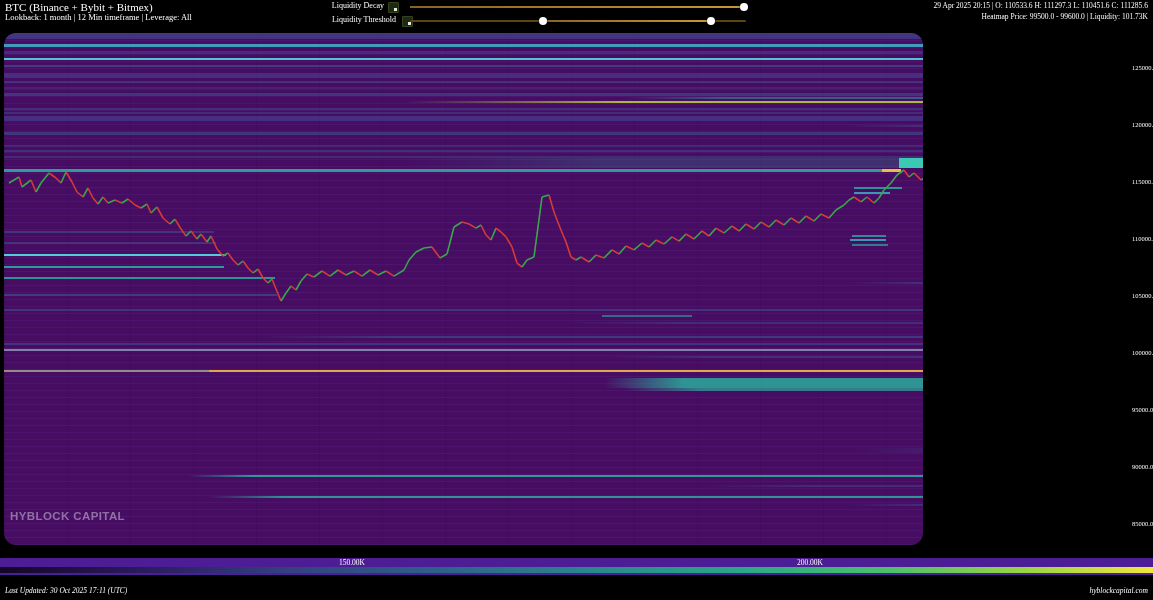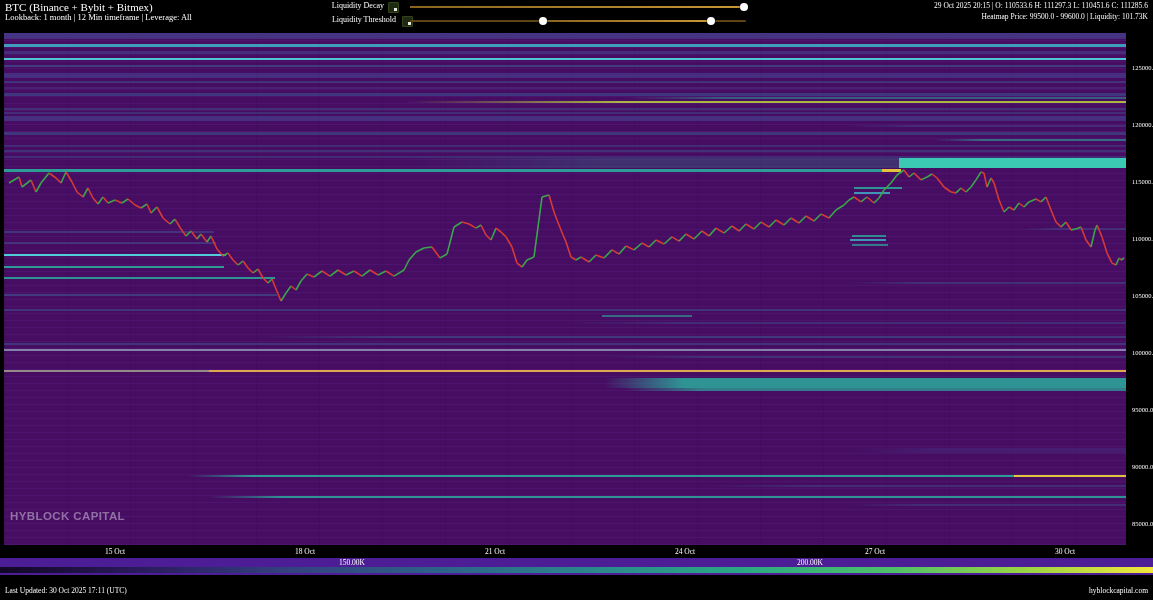--- a/index.html
+++ b/index.html
@@ -20,38 +20,38 @@
   .srow2 .slabel{left:280px;width:116px;}
   .sicon{position:absolute;top:1px;width:9px;height:9px;background:#1d2912;border:1px solid #35441d;border-radius:1px;}
   .srow1 .sicon{left:388px;} .srow2 .sicon{left:402px;}
   .sicon::after{content:"";position:absolute;right:1px;bottom:1px;width:3px;height:3px;background:#e8e8e8;}
   .track{position:absolute;left:410px;top:5px;width:336px;height:2px;background:#5d4415;border-radius:1px;}
   .track .fill{position:absolute;top:0;height:2px;background:linear-gradient(to right,#8a6420,#c79736);}
   .thumb{position:absolute;top:-3px;width:8px;height:8px;border-radius:50%;background:#fff;box-shadow:0 0 2px #000;}
 
   
   .chart-wrap{position:absolute;top:33px;left:0;width:1153px;height:512px;background:#000;}
-  .plot{position:absolute;left:4px;top:0;width:1122px;height:512px;overflow:hidden;cursor:crosshair;
+  .plot{position:absolute;left:4px;top:0;width:919px;height:512px;overflow:hidden;cursor:crosshair;
     background:
       repeating-linear-gradient(to bottom, rgba(110,60,165,.16) 0 1px, rgba(0,0,0,0) 1px 7px),
       repeating-linear-gradient(to right, rgba(0,0,0,.07) 0 1px, rgba(0,0,0,0) 1px 63px),
-      #460d63;}
+      #460d63; border-radius: 12px;}
   .liq{position:absolute;pointer-events:none;}
   #priceSvg{position:absolute;left:0;top:0;}
   .watermark{position:absolute;left:6px;top:477px;font-family:"Liberation Sans",sans-serif;
     font-weight:bold;font-size:11.5px;letter-spacing:.4px;color:rgba(205,195,215,.55);}
   .ylab{position:absolute;left:1132px;font-size:6.5px;color:#fff;white-space:nowrap;}
 
   
   .xaxis{position:absolute;top:545px;left:0;width:1153px;height:13px;background:#000;}
   .xlab{position:absolute;top:2px;font-size:7.5px;color:#fff;transform:translateX(-50%);white-space:nowrap;}
   .legend{position:absolute;top:558px;left:0;width:1153px;height:17px;background:#4c1d95;}
   .ltick{position:absolute;top:0;font-size:7.5px;color:#fff;transform:translateX(-50%);white-space:nowrap;}
   .lbar{position:absolute;top:9px;left:0;width:1153px;height:6px;}
-  .footer{position:absolute;top:575px;left:0;width:1153px;height:25px;background:#000;}
+  .footer{position:absolute;top:575px;left:0;width:1153px;height:25px;background:#000;font-style:italic;}
   .fleft{position:absolute;left:5px;bottom:5px;font-size:7.5px;}
   .fright{position:absolute;right:5px;bottom:5px;font-size:7.5px;cursor:pointer;}
 </style>
 </head>
 <body>
 
 <div class="app">
 
   <div class="topbar">
     <div class="sym">BTC (Binance + Bybit + Bitmex)</div>
@@ -69,21 +69,21 @@
 
     <div class="srow srow1">
       <span class="slabel">Liquidity Decay</span>
       <span class="sicon"></span>
       <div class="track">
         <div class="fill" id="decayFill" style="left: 0px; width: 333.984px;"></div>
         <div class="thumb" id="decayThumb" style="left: 329.984px;"></div>
       </div>
     </div>
 
-    <div class="ohlc">29 Oct 2025 20:15 | O: 110533.6 H: 111297.3 L: 110451.6 C: 111285.6</div>
+    <div class="ohlc">29 Apr 2025 20:15 | O: 110533.6 H: 111297.3 L: 110451.6 C: 111285.6</div>
     <div class="hmread">Heatmap Price: 99500.0 - 99600.0 | Liquidity: 101.73K</div>
   </div>
 
   <div class="chart-wrap">
     <div class="plot" id="plot">
       <div class="liq" style="top: -0.1px; left: 0px; width: 1126px; height: 4px; opacity: 0.75; background: rgb(69, 65, 143);"></div>
         <div class="liq" style="top: 4px; left: 0px; width: 1126px; height: 2px; opacity: 0.5; background: rgb(61, 90, 150);"></div>
         <div class="liq" style="top: 10.5px; left: 0px; width: 1126px; height: 3px; opacity: 0.85; background: rgb(63, 182, 201);"></div>
         <div class="liq" style="top: 17.5px; left: 0px; width: 1126px; height: 3px; opacity: 0.6; background: rgb(69, 65, 143);"></div>
         <div class="liq" style="top: 25px; left: 0px; width: 1126px; height: 2px; opacity: 0.9; background: rgb(82, 216, 224);"></div>
@@ -333,28 +333,20 @@
       <div class="ylab" style="top: 88px;">120000.0</div>
       <div class="ylab" style="top: 145px;">115000.0</div>
       <div class="ylab" style="top: 202px;">110000.0</div>
       <div class="ylab" style="top: 259px;">105000.0</div>
       <div class="ylab" style="top: 316px;">100000.0</div>
       <div class="ylab" style="top: 373px;">95000.0</div>
       <div class="ylab" style="top: 430px;">90000.0</div>
       <div class="ylab" style="top: 487px;">85000.0</div>
     </div>
 
-  <div class="xaxis" id="xAxis">
-      <div class="xlab" style="left: 115px;">15 Oct</div>
-      <div class="xlab" style="left: 305px;">18 Oct</div>
-      <div class="xlab" style="left: 495px;">21 Oct</div>
-      <div class="xlab" style="left: 685px;">24 Oct</div>
-      <div class="xlab" style="left: 875px;">27 Oct</div>
-      <div class="xlab" style="left: 1065px;">30 Oct</div>
-    </div>
 
   <div class="legend">
     <div class="ltick" style="left: 352px;">150.00K</div>
       <div class="ltick" style="left: 810px;">200.00K</div>
       <div id="legendTicks"></div>
     <div class="lbar" id="legendBar" style="background: linear-gradient(to right, rgb(18, 7, 36) 0%, rgb(42, 26, 94) 12%, rgb(52, 65, 126) 25%, rgb(46, 97, 137) 38%, rgb(42, 138, 140) 52%, rgb(42, 168, 132) 64%, rgb(76, 192, 106) 77%, rgb(154, 212, 68) 89%, rgb(242, 230, 60) 100%);"></div>
   </div>
 
   <div class="footer">
     <span class="fleft">Last Updated: 30 Oct 2025 17:11 (UTC)</span>

